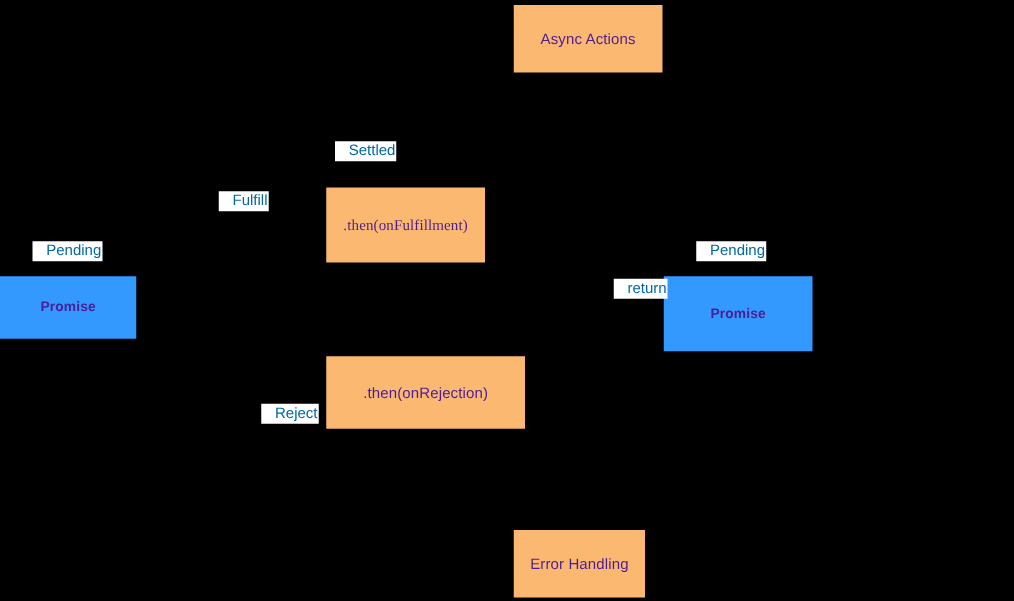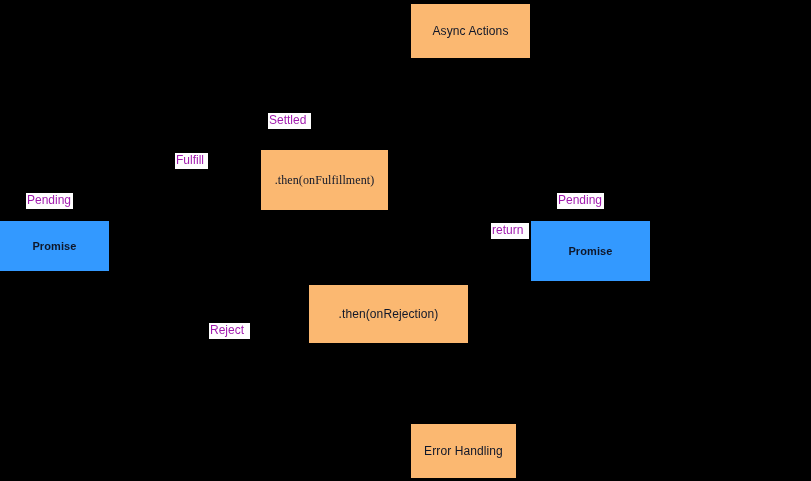--- a/index.html
+++ b/index.html
@@ -19,60 +19,60 @@
     overflow: hidden;
   }
   .node {
     position: absolute;
     box-sizing: border-box;
     display: flex;
     flex-direction: column;
     align-items: center;
     justify-content: center;
     text-align: center;
-    color: #0f172a;
+    color: #4c1d95;
     font-size: 12px;
     line-height: 16px;
     letter-spacing: 0.1px;
   }
   .node.orange {
     background: #fbb871;
   }
   .node.blue {
     background: #3399ff;
     font-weight: bold;
     font-size: 11px;
   }
   .node .node-line {
     display: block;
     white-space: pre;
   }
   .edge-label {
     position: absolute;
     background: #ffffff;
-    color: #a21caf;
+    color: #0369a1;
     font-size: 12px;
     line-height: 15px;
-    padding: 0px 1px 1px 1px;
+    padding: 0px 1px 1px 11px;
     white-space: nowrap;
     box-sizing: border-box;
   }
 </style>
 </head>
 <body>
 
 <div id="canvas">
 
 <div class="node orange" style="left: 411px; top: 4px; width: 119px; height: 54px;">
       <span class="node-line">Async Actions</span>
     </div>
     <div class="node orange" style="left: 261px; top: 150px; width: 127px; height: 60px; font-family: Liberation Serif, serif;">
       <span class="node-line">.then(onFulfillment)</span>
     </div>
-    <div class="node orange" style="left: 261px; top: 285px; width: 159px; height: 58px; margin-left: 48px;">
+    <div class="node orange" style="left: 261px; top: 285px; width: 159px; height: 58px;">
       <span class="node-line">.then(onRejection)</span>
     </div>
     <div class="node blue" style="left: 0px; top: 221px; width: 109px; height: 50px;">
       <span class="node-line">Promise</span>
     </div>
     <div class="node blue" style="left: 531px; top: 221px; width: 119px; height: 60px;">
       <span class="node-line">Promise</span>
     </div>
     <div class="node orange" style="left: 411px; top: 424px; width: 105px; height: 54px;">
       <span class="node-line">Error Handling</span>

